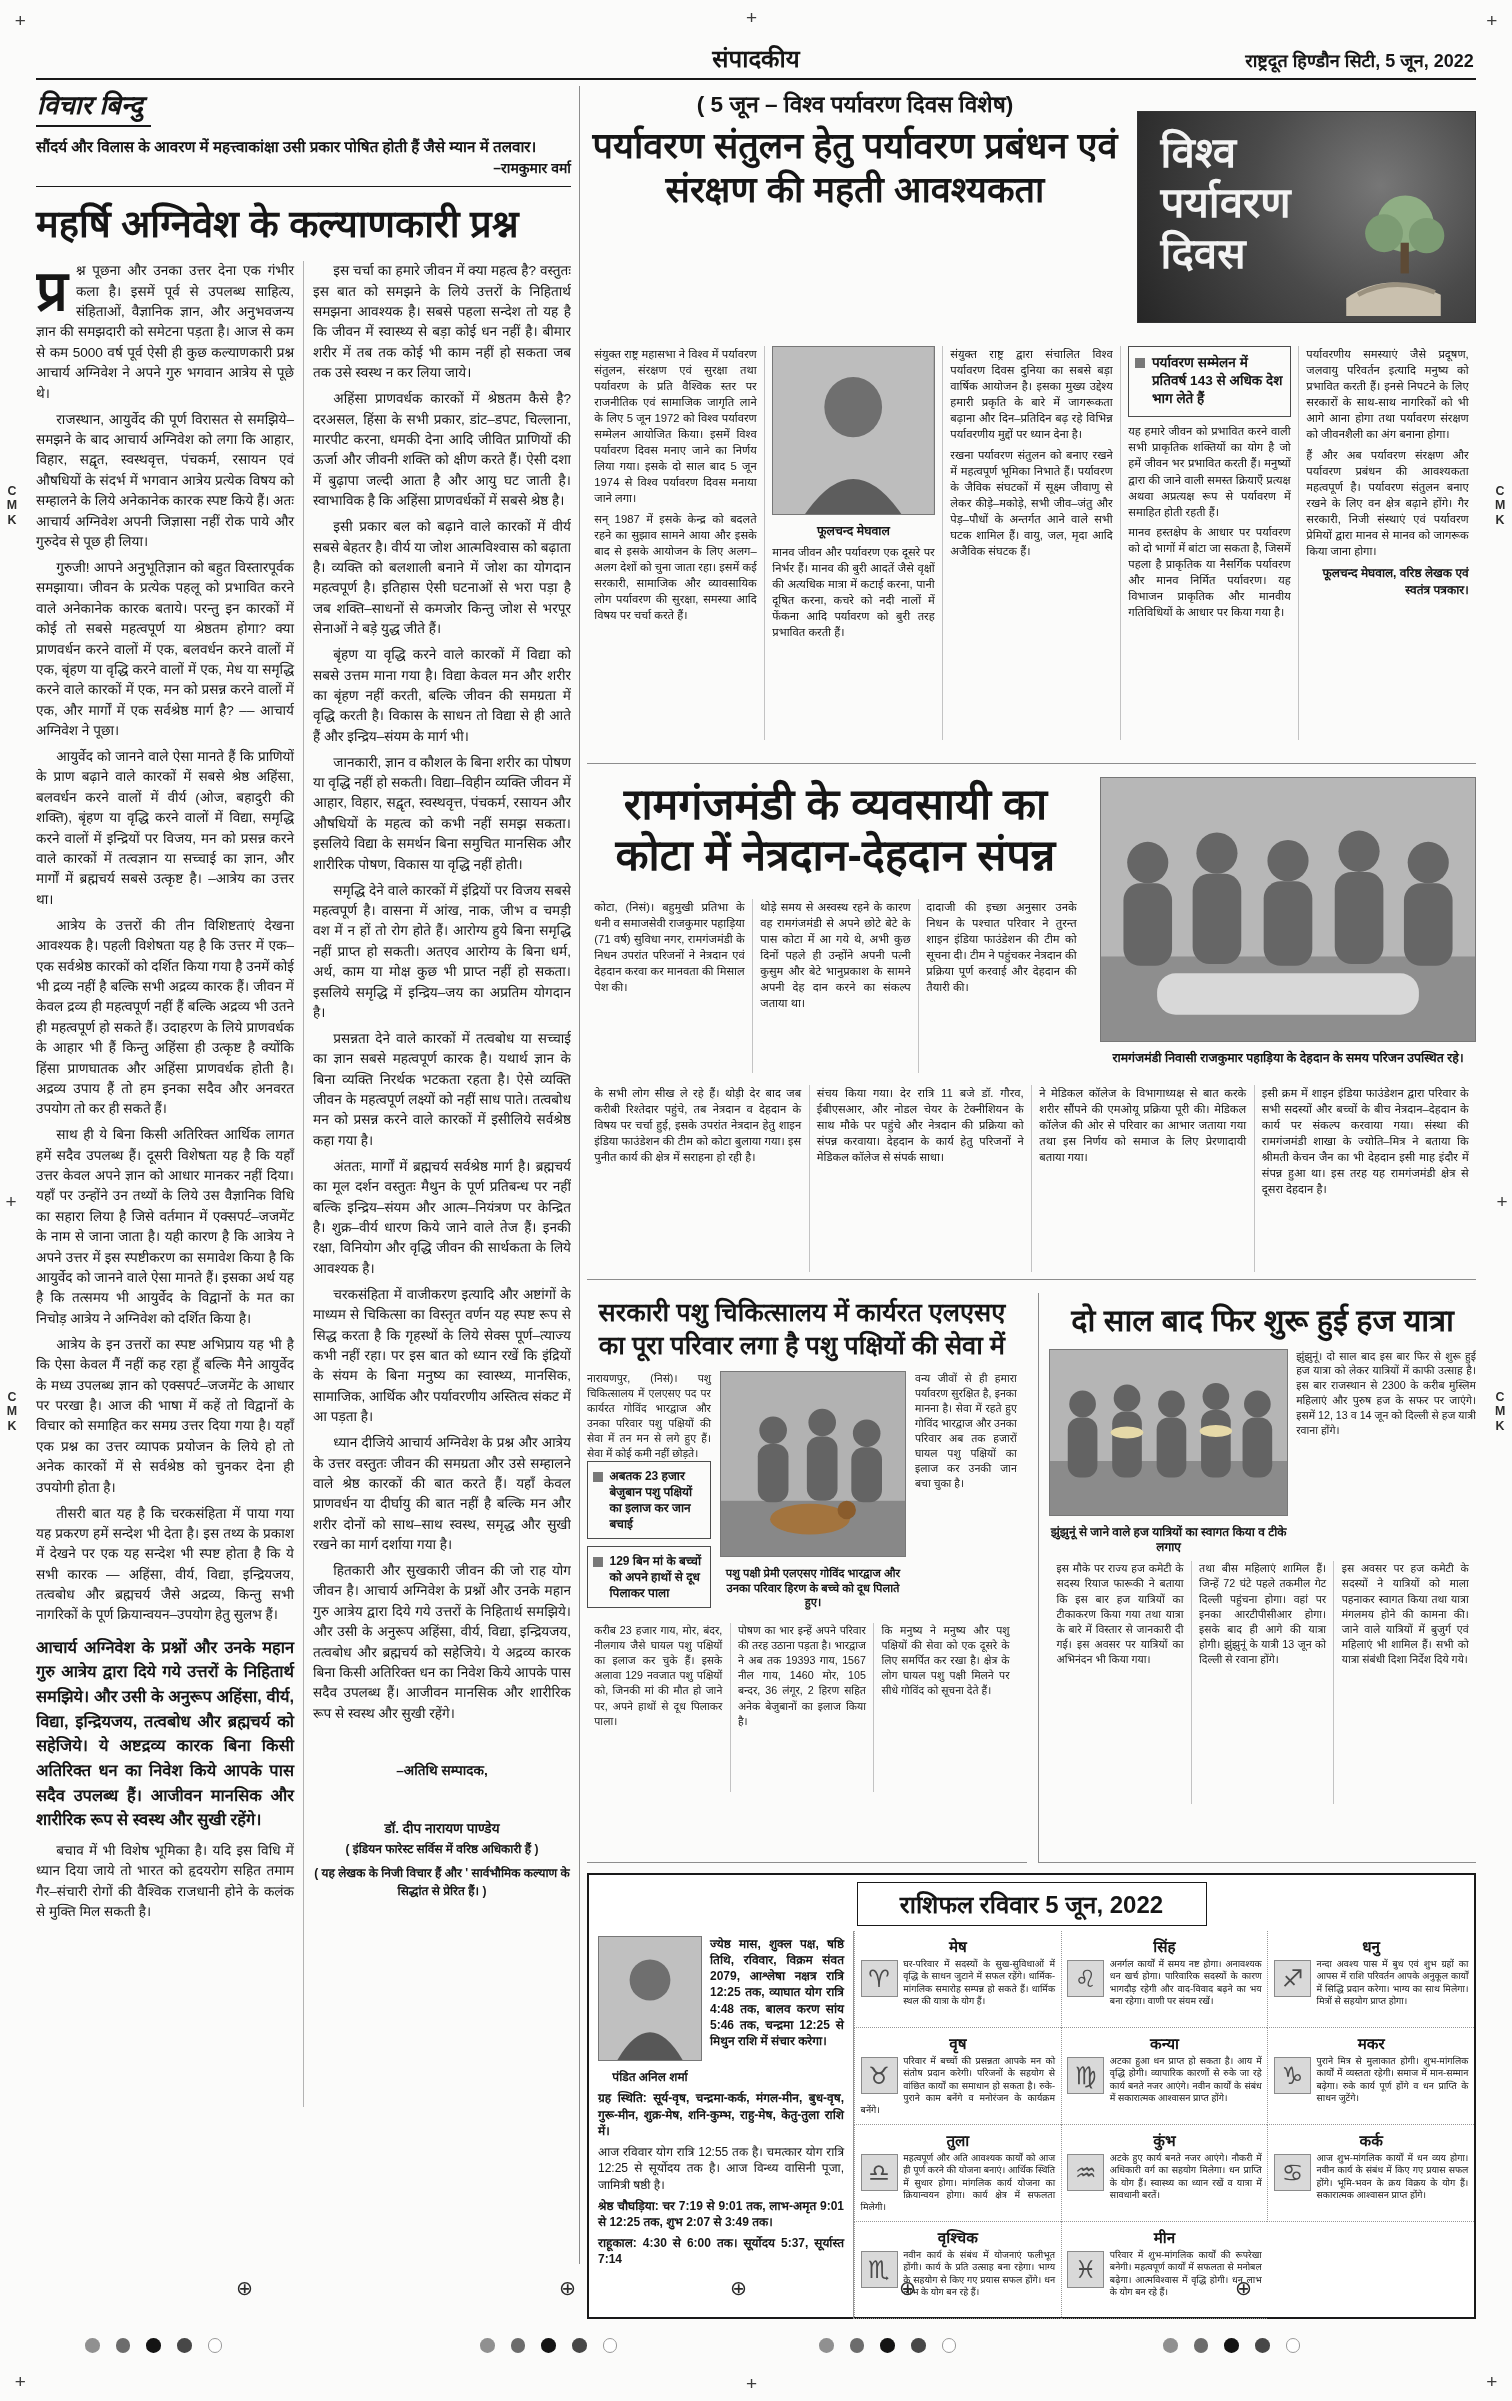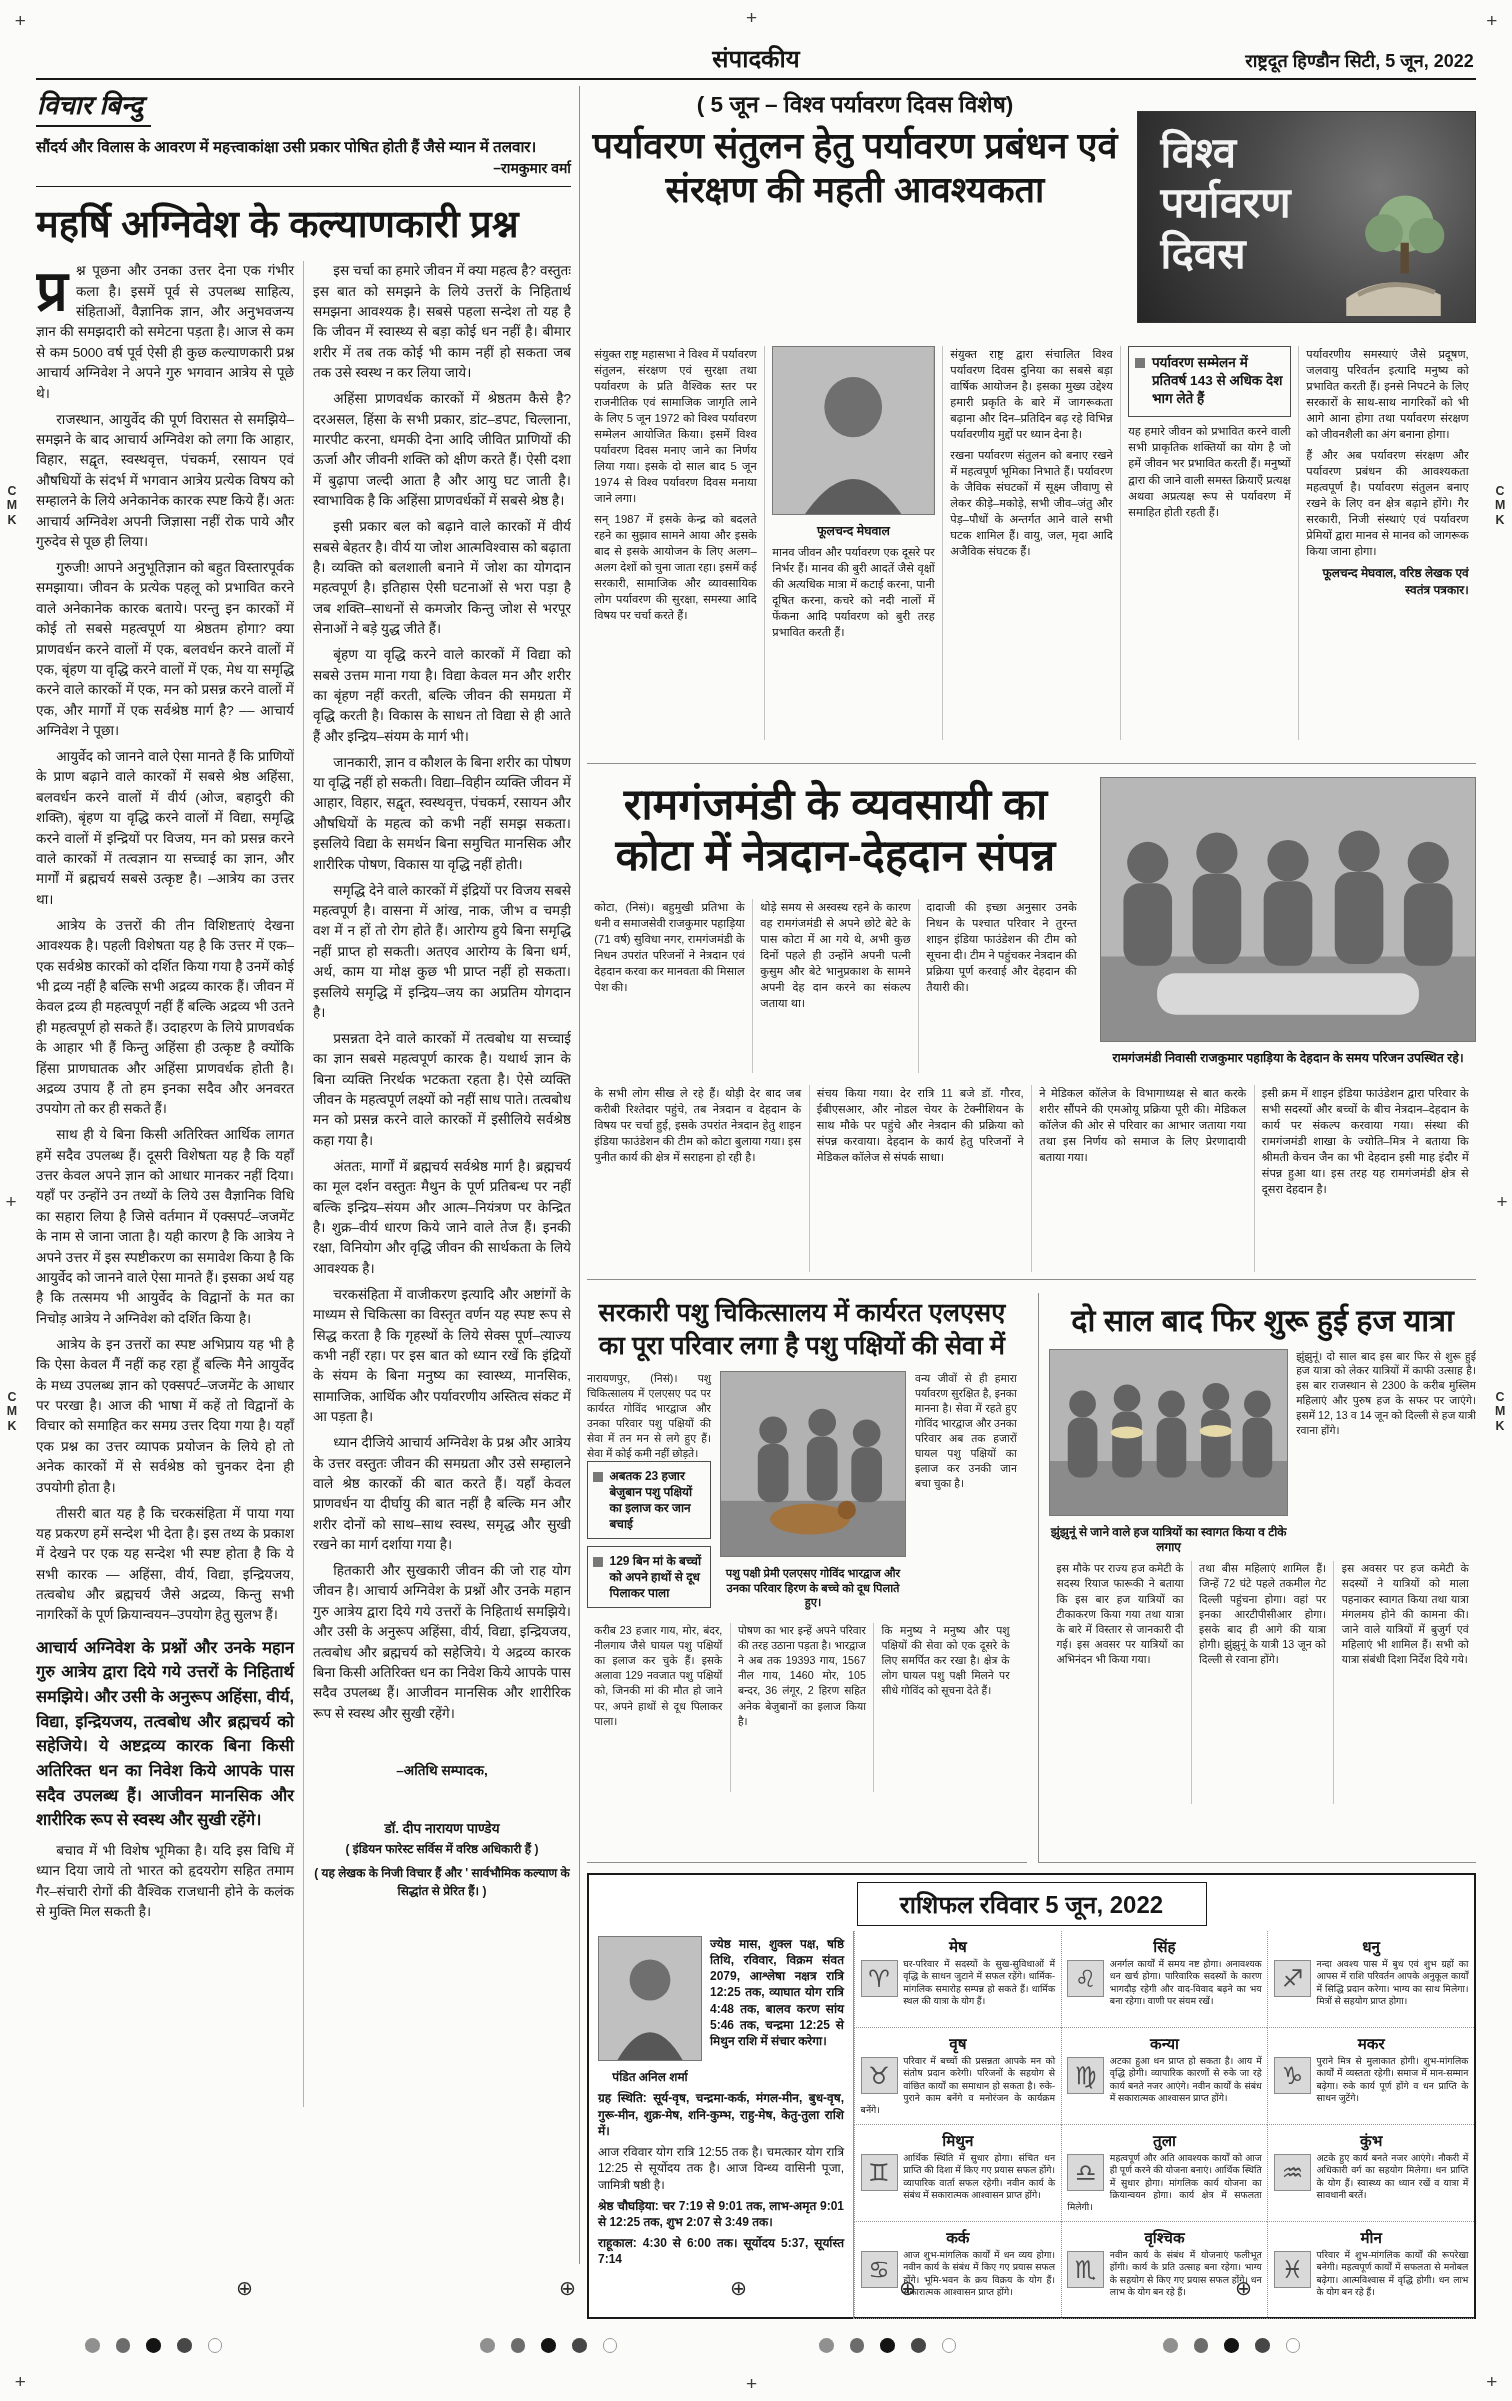--- a/index.html
+++ b/index.html
@@ -241,20 +241,21 @@
       <div class="col">
         <p>संयुक्त राष्ट्र द्वारा संचालित विश्व पर्यावरण दिवस दुनिया का सबसे बड़ा वार्षिक आयोजन है। इसका मुख्य उद्देश्य हमारी प्रकृति के बारे में जागरूकता बढ़ाना और दिन–प्रतिदिन बढ़ रहे विभिन्न पर्यावरणीय मुद्दों पर ध्यान देना है।</p>
         <p>रखना पर्यावरण संतुलन को बनाए रखने में महत्वपूर्ण भूमिका निभाते हैं। पर्यावरण के जैविक संघटकों में सूक्ष्म जीवाणु से लेकर कीड़े–मकोड़े, सभी जीव–जंतु और पेड़–पौधों के अन्तर्गत आने वाले सभी घटक शामिल हैं। वायु, जल, मृदा आदि अजैविक संघटक हैं।</p>
       </div>
       <div class="col">
         <div class="infobox">
           <span class="sqbullet"></span>
           <span>पर्यावरण सम्मेलन में प्रतिवर्ष 143 से अधिक देश भाग लेते हैं</span>
         </div>
         <p>यह हमारे जीवन को प्रभावित करने वाली सभी प्राकृतिक शक्तियों का योग है जो हमें जीवन भर प्रभावित करती हैं। मनुष्यों द्वारा की जाने वाली समस्त क्रियाएँ प्रत्यक्ष अथवा अप्रत्यक्ष रूप से पर्यावरण में समाहित होती रहती हैं।</p>
+        <p>मानव हस्तक्षेप के आधार पर पर्यावरण को दो भागों में बांटा जा सकता है, जिसमें पहला है प्राकृतिक या नैसर्गिक पर्यावरण और मानव निर्मित पर्यावरण। यह विभाजन प्राकृतिक और मानवीय गतिविधियों के आधार पर किया गया है।</p>
       </div>
       <div class="col">
         <p>पर्यावरणीय समस्याएं जैसे प्रदूषण, जलवायु परिवर्तन इत्यादि मनुष्य को प्रभावित करती हैं। इनसे निपटने के लिए सरकारों के साथ-साथ नागरिकों को भी आगे आना होगा तथा पर्यावरण संरक्षण को जीवनशैली का अंग बनाना होगा।</p>
         <p>हैं और अब पर्यावरण संरक्षण और पर्यावरण प्रबंधन की आवश्यकता महत्वपूर्ण है। पर्यावरण संतुलन बनाए रखने के लिए वन क्षेत्र बढ़ाने होंगे। गैर सरकारी, निजी संस्थाएं एवं पर्यावरण प्रेमियों द्वारा मानव से मानव को जागरूक किया जाना होगा।</p>
         <div class="env-byline">फूलचन्द मेघवाल, वरिष्ठ लेखक एवं स्वतंत्र पत्रकार।</div>
       </div>
     </div>
   </div>
 
   <div class="netra">
@@ -447,24 +448,20 @@
         </div>
         <div class="sign-cell">
           <div class="sign-name">कन्या</div>
           <div class="sign-text"><span class="sign-icon">♍</span><span>अटका हुआ धन प्राप्त हो सकता है। आय में वृद्धि होगी। व्यापारिक कारणों से रुके जा रहे कार्य बनते नजर आएंगे। नवीन कार्यों के संबंध में सकारात्मक आश्वासन प्राप्त होंगे।</span></div>
         </div>
         <div class="sign-cell">
           <div class="sign-name">मकर</div>
           <div class="sign-text"><span class="sign-icon">♑</span><span>पुराने मित्र से मुलाकात होगी। शुभ-मांगलिक कार्यों में व्यस्तता रहेगी। समाज में मान-सम्मान बढ़ेगा। रुके कार्य पूर्ण होंगे व धन प्राप्ति के साधन जुटेंगे।</span></div>
         </div>
         <div class="sign-cell">
-          <div class="sign-name">मिथुन</div>
-          <div class="sign-text"><span class="sign-icon">♊</span><span>आर्थिक स्थिति में सुधार होगा। संचित धन प्राप्ति की दिशा में किए गए प्रयास सफल होंगे। व्यापारिक वार्ता सफल रहेगी। नवीन कार्य के संबंध में सकारात्मक आश्वासन प्राप्त होंगे।</span></div>
-        </div>
-        <div class="sign-cell">
           <div class="sign-name">तुला</div>
           <div class="sign-text"><span class="sign-icon">♎</span><span>महत्वपूर्ण और अति आवश्यक कार्यों को आज ही पूर्ण करने की योजना बनाएं। आर्थिक स्थिति में सुधार होगा। मांगलिक कार्य योजना का क्रियान्वयन होगा। कार्य क्षेत्र में सफलता मिलेगी।</span></div>
         </div>
         <div class="sign-cell">
           <div class="sign-name">कुंभ</div>
           <div class="sign-text"><span class="sign-icon">♒</span><span>अटके हुए कार्य बनते नजर आएंगे। नौकरी में अधिकारी वर्ग का सहयोग मिलेगा। धन प्राप्ति के योग हैं। स्वास्थ्य का ध्यान रखें व यात्रा में सावधानी बरतें।</span></div>
         </div>
         <div class="sign-cell">
           <div class="sign-name">कर्क</div>
           <div class="sign-text"><span class="sign-icon">♋</span><span>आज शुभ-मांगलिक कार्यों में धन व्यय होगा। नवीन कार्य के संबंध में किए गए प्रयास सफल होंगे। भूमि-भवन के क्रय विक्रय के योग हैं। सकारात्मक आश्वासन प्राप्त होंगे।</span></div>

